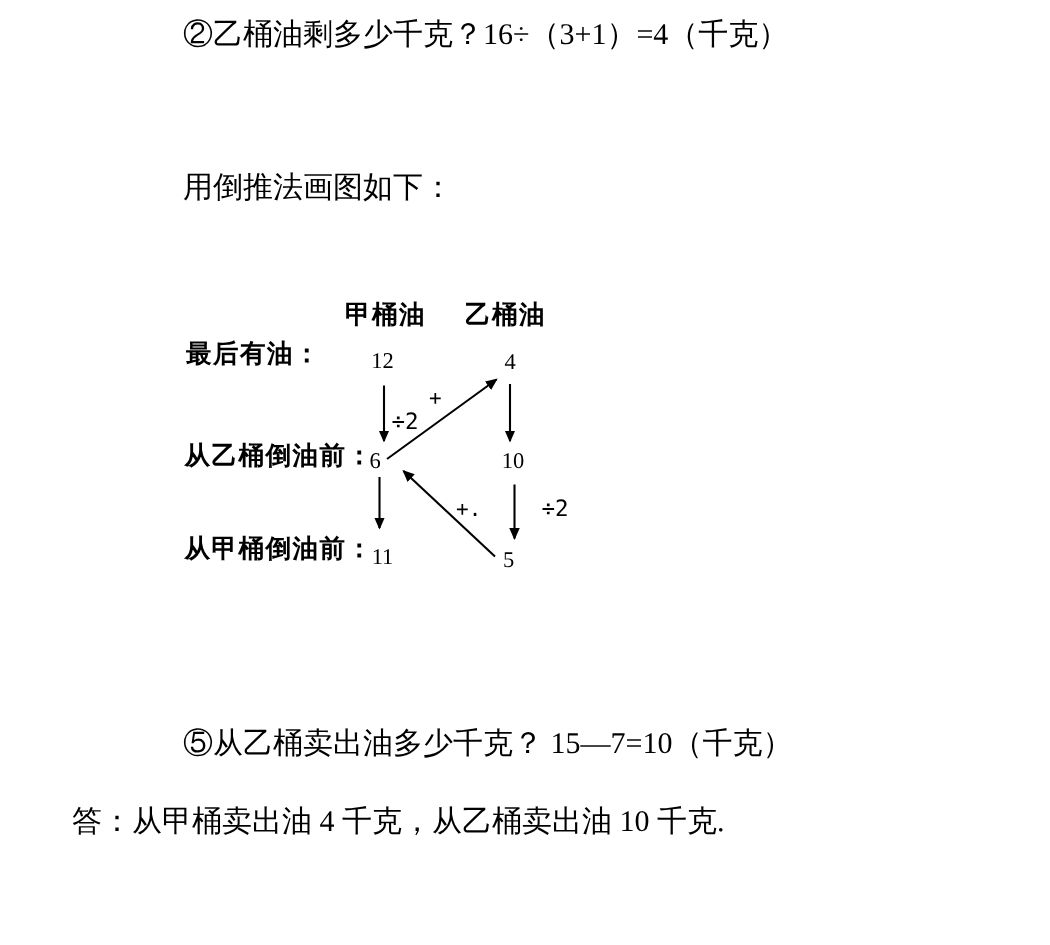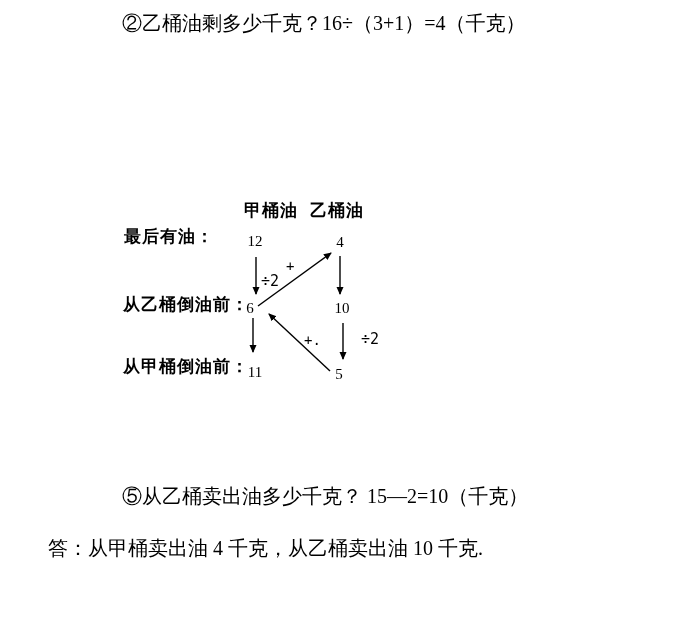--- a/index.html
+++ b/index.html
@@ -53,24 +53,25 @@
     width: 700px; height: 630px;
     pointer-events: none;
   }
 </style>
 </head>
 <body>
 
 <div class="page">
 
   <div class="text-line" style="left:122px; top:12px;">②乙桶油剩多少千克？16÷（3+1）=4（千克）</div>
+  <div class="text-line" style="left:122px; top:114px;">用倒推法画图如下：</div>
 
   <div>
 
-    <div class="diagram-label" style="left:244px; top:201px;">甲桶油</div>
+    <div class="diagram-label" style="left:230px; top:201px;">甲桶油</div>
     <div class="diagram-label" style="left:310px; top:201px;">乙桶油</div>
 
     <div class="diagram-label" style="left:124px; top:227px;">最后有油：</div>
     <div class="diagram-label" style="left:123px; top:295px;">从乙桶倒油前：</div>
     <div class="diagram-label" style="left:123px; top:357px;">从甲桶倒油前：</div>
 
     <div class="diagram-num" style="left:255px; top:233px;">12</div>
     <div class="diagram-num" style="left:340px; top:234px;">4</div>
     <div class="diagram-num" style="left:250px; top:300px;">6</div>
     <div class="diagram-num" style="left:342px; top:300px;">10</div>
@@ -90,16 +91,16 @@
       </defs>
       <line x1="256" y1="257" x2="256" y2="294" stroke="#000" stroke-width="1.4" marker-end="url(#ah)"></line>
       <line x1="340" y1="256" x2="340" y2="294" stroke="#000" stroke-width="1.4" marker-end="url(#ah)"></line>
       <line x1="253" y1="318" x2="253" y2="352" stroke="#000" stroke-width="1.4" marker-end="url(#ah)"></line>
       <line x1="343" y1="323" x2="343" y2="359" stroke="#000" stroke-width="1.4" marker-end="url(#ah)"></line>
       <line x1="258" y1="306" x2="331" y2="253" stroke="#000" stroke-width="1.4" marker-end="url(#ah)"></line>
       <line x1="330" y1="371" x2="269" y2="314" stroke="#000" stroke-width="1.4" marker-end="url(#ah)"></line>
     </svg>
   </div>
 
-  <div class="text-line" style="left:122px; top:485px;">⑤从乙桶卖出油多少千克？ 15—2=10（千克）</div>
+  <div class="text-line" style="left:122px; top:485px;">⑤从乙桶卖出油多少千克？ 15—7=10（千克）</div>
   <div class="text-line" style="left:48px; top:537px;">答：从甲桶卖出油 4 千克，从乙桶卖出油 10 千克.</div>
 
 </div>
 
 </body></html>

